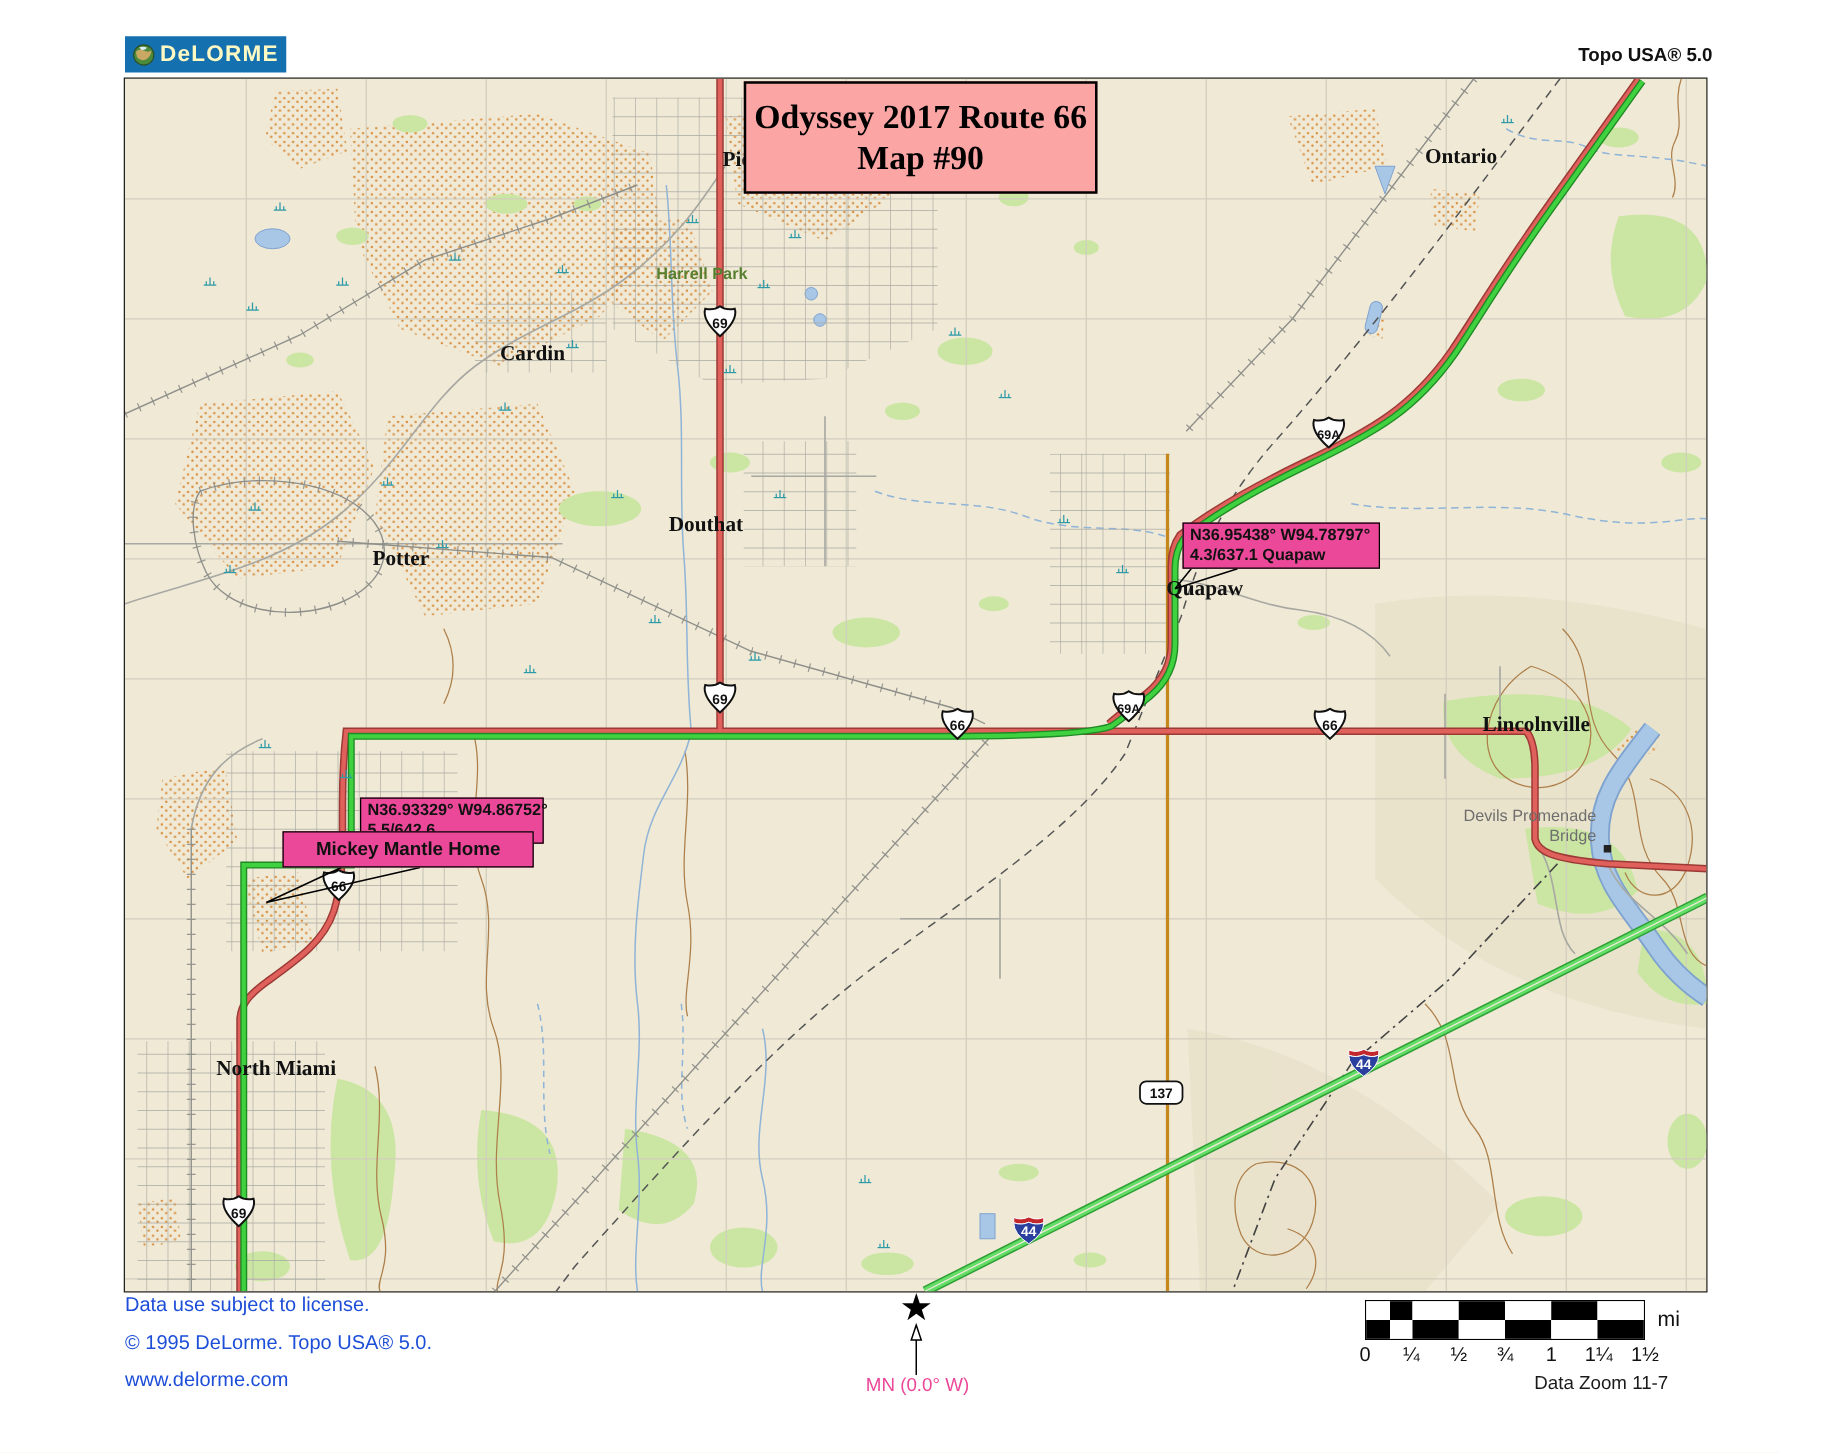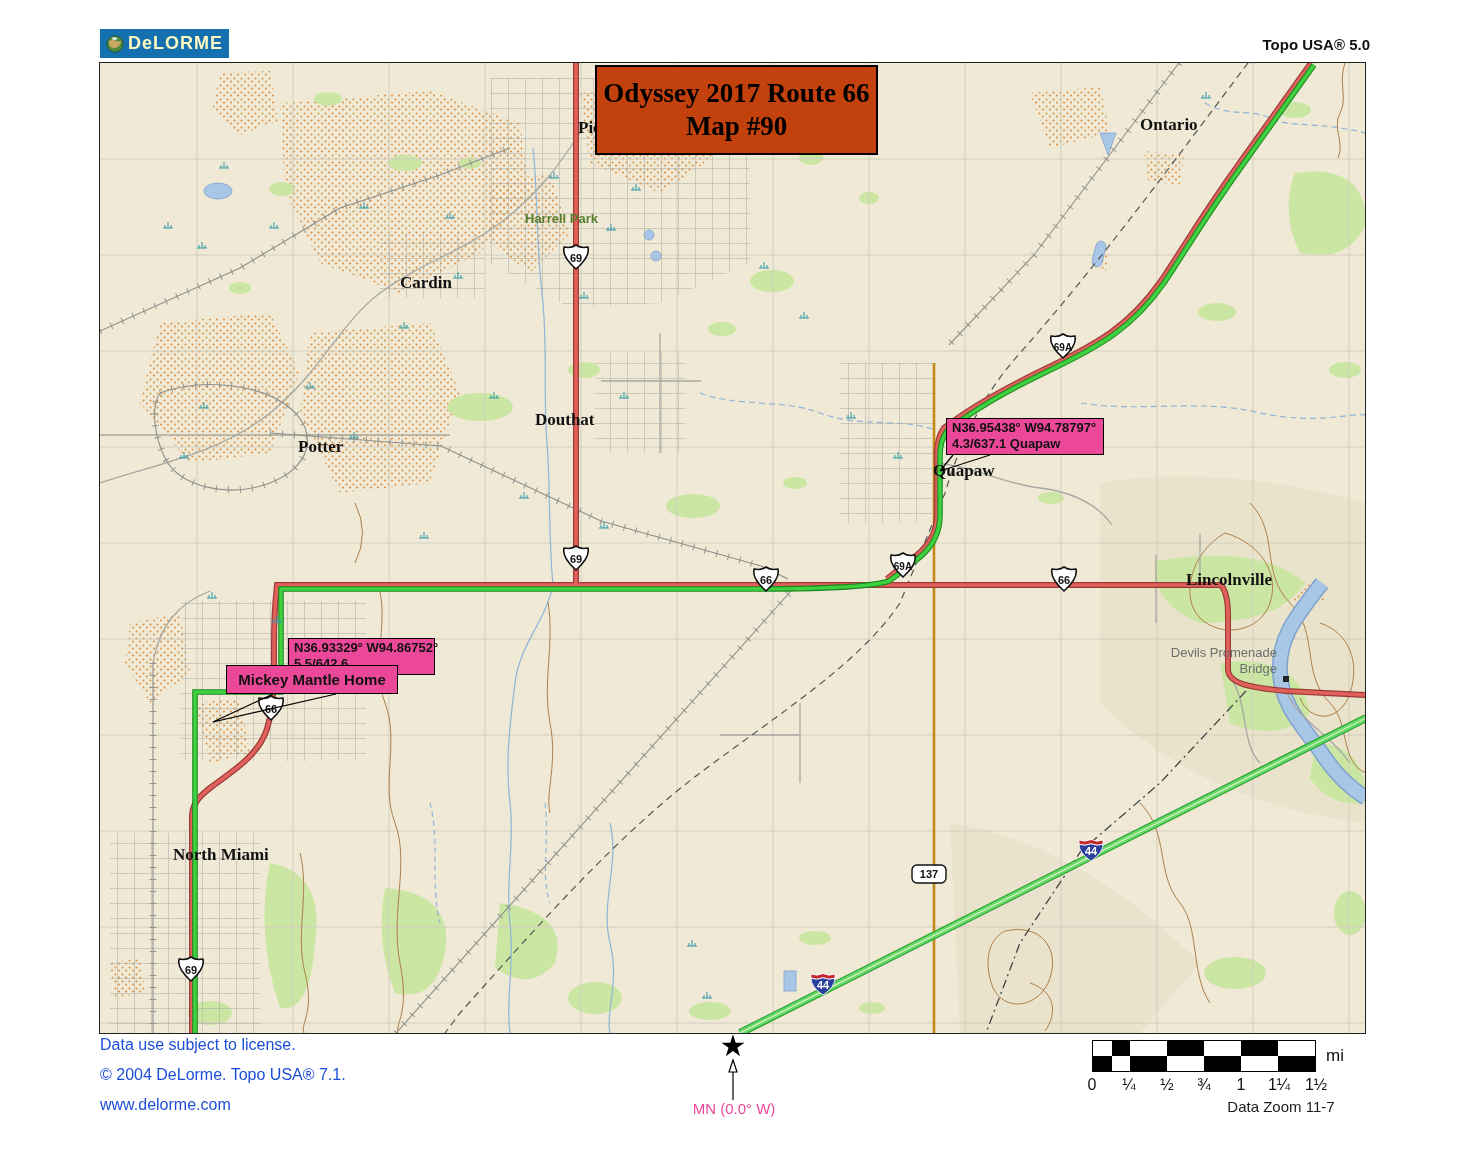--- a/index.html
+++ b/index.html
@@ -9,31 +9,31 @@
   .logo{position:absolute;left:100px;top:29px;width:129px;height:29px;background:#1470AF;
         display:flex;align-items:center;gap:4px;padding:0 6px;box-sizing:border-box;}
   .logo .txt{color:#fef9c3;font-weight:bold;font-size:18px;letter-spacing:1px;
              font-family:"Liberation Sans",sans-serif;}
   .product{position:absolute;right:93px;top:36px;font-size:15px;font-weight:bold;color:#111;text-align:right;}
   
   .map{position:absolute;left:99px;top:62px;width:1265px;height:970px;
        border:1px solid #222;background:#EFE9D6;}
   .map svg.base{position:absolute;left:0;top:0;}
   
-  .titlebox{position:absolute;left:495px;top:2px;width:279px;height:86px;background:#c2410c;
+  .titlebox{position:absolute;left:495px;top:2px;width:279px;height:86px;background:#fca5a5;
             border:2px solid #000;display:flex;flex-direction:column;align-items:center;
             justify-content:center;z-index:5;}
   .titlebox div{font-family:"Liberation Serif",serif;font-weight:bold;font-size:27px;
                 line-height:33px;color:#000;white-space:nowrap;}
   .callout{position:absolute;background:#ec4899;border:1.5px solid #000;z-index:6;
            font-weight:bold;font-size:13px;line-height:16px;padding:1px 5px;
            box-sizing:border-box;color:#111;white-space:nowrap;}
   .co-quapaw{left:846px;top:355px;width:158px;height:37px;}
   .co-commerce{left:188px;top:575px;width:147px;height:37px;}
-  .co-mickey{left:126px;top:602px;width:172px;height:29px;font-size:15px;
+  .co-mickey{left:126px;top:602px;width:201px;height:29px;font-size:15px;
              display:flex;align-items:center;justify-content:center;}
   
   .foot-line{position:absolute;left:100px;font-size:16px;color:#1d4ed8;}
   .compass{position:absolute;left:703px;top:1030px;width:60px;height:72px;}
   .compass-label{position:absolute;left:688px;top:1100px;width:92px;text-align:center;
                  font-size:15px;color:#ec4899;}
   .scalebar{position:absolute;left:1092px;top:1040px;width:224px;height:32px;
             border:1px solid #000;box-sizing:border-box;display:flex;flex-wrap:wrap;}
   .scalebar div{height:15px;}
   .mi{position:absolute;left:1326px;top:1046px;font-size:17px;color:#111;}
@@ -338,21 +338,21 @@
   <div class="callout co-commerce">
     <div>N36.93329° W94.86752°</div>
     <div>5.5/642.6</div>
   </div>
   <div class="callout co-mickey">
     <span>Mickey Mantle Home</span>
   </div>
 </div>
 
 <div class="foot-line" style="top:1036px">Data use subject to license.</div>
-<div class="foot-line" style="top:1066px">© 2004 DeLorme. Topo USA® 7.1.</div>
+<div class="foot-line" style="top:1066px">© 1995 DeLorme. Topo USA® 5.0.</div>
 <div class="foot-line" style="top:1096px">www.delorme.com</div>
 
 <svg class="compass" viewBox="0 0 60 72">
   <text x="30" y="26" font-size="30" text-anchor="middle" fill="#000">★</text>
   <path d="M30,30 L26,42 L34,42 Z" fill="#fff" stroke="#000" stroke-width="1.2"></path>
   <line x1="30" y1="42" x2="30" y2="70" stroke="#000" stroke-width="1.2"></line>
 </svg>
 <div class="compass-label">MN (0.0° W)</div>
 
 <div class="scalebar">

